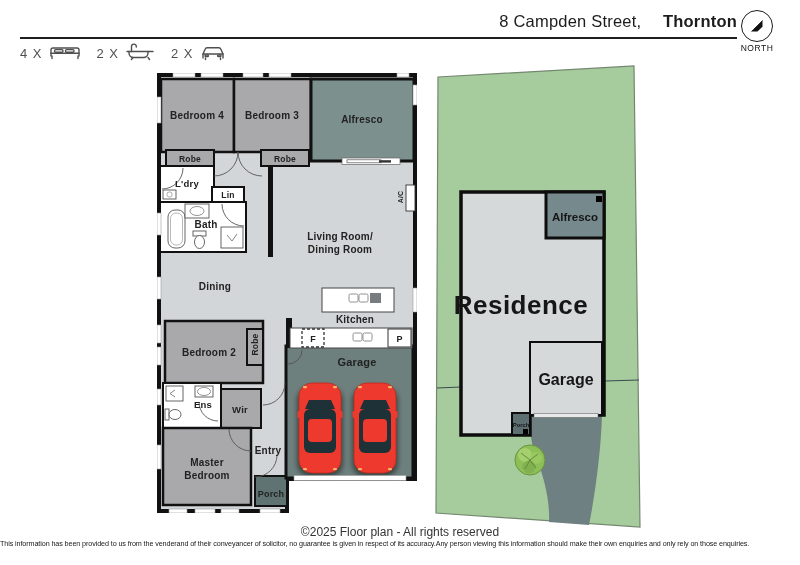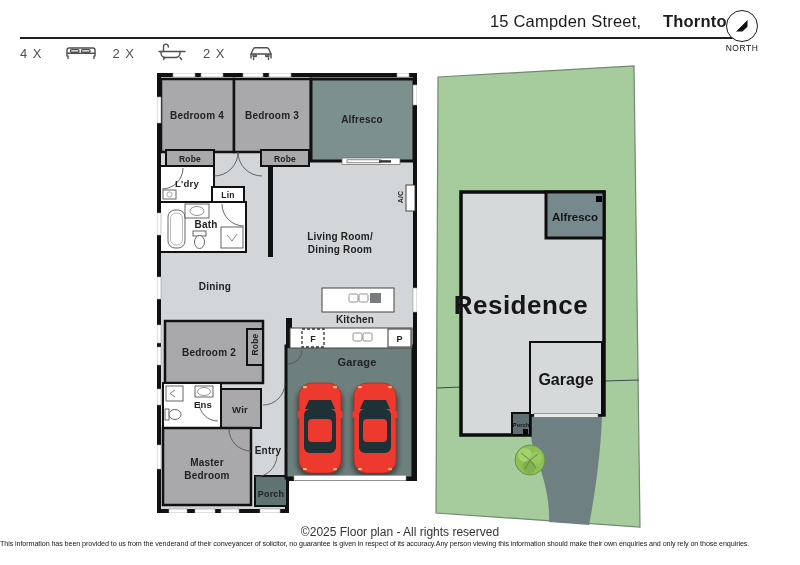--- a/index.html
+++ b/index.html
@@ -6,35 +6,35 @@
   body{
     width:800px;height:565px;position:relative;background:#ffffff;
     font-family:"Liberation Sans",sans-serif;overflow:hidden;color:#1c1c1c;
   }
   .abs{position:absolute;}
   
   .title{top:12px;right:63px;font-size:16.5px;letter-spacing:.2px;color:#1c1c1c;}
   .title b{font-weight:700;margin-left:17px;}
   .rule{left:20px;top:37px;width:717px;height:1.6px;background:#1f1f1f;}
   .stats{left:20px;top:42px;display:flex;align-items:center;gap:16px;height:22px;}
-  .stat{display:flex;align-items:center;gap:22px;color:#4f4f4f;font-size:13px;letter-spacing:1px;}
-  .north{right:34px;top:10px;width:48px;text-align:center;}
+  .stat{display:flex;align-items:center;gap:6px;color:#4f4f4f;font-size:13px;letter-spacing:1px;}
+  .north{right:19px;top:10px;width:48px;text-align:center;}
   .north .circ{width:30px;height:30px;border:1.6px solid #1c1c1c;border-radius:50%;margin:0 auto;display:flex;align-items:center;justify-content:center;background:#fff;}
   .north .lbl{font-size:8.5px;color:#111;margin-top:1px;letter-spacing:.5px;}
   
   .foot1{top:525px;left:0;width:100%;display:flex;justify-content:center;font-size:12px;color:#333;}
   .foot2{top:539px;left:0;width:100%;display:flex;justify-content:flex-start;}
   .foot2 span{font-size:7.2px;letter-spacing:-0.1px;white-space:nowrap;color:#181818;}
   svg text{font-family:"Liberation Sans",sans-serif;}
 </style>
 </head>
 <body>
 
 <div class="abs title">
-  <span>15 Campden Street, </span><b>Thornton</b>
+  <span>8 Campden Street, </span><b>Thornton</b>
 </div>
 <div class="abs rule"></div>
 
 <div class="abs stats">
   <div class="stat">
     <span>4 X</span>
     <span>
       <svg width="32" height="19" viewBox="0 0 32 19" fill="none" stroke="#4f4f4f" stroke-width="1.4" stroke-linecap="round" stroke-linejoin="round">
         <path d="M2,14 V8 a2,2 0 0 1 2,-2 h24 a2,2 0 0 1 2,2 v6"></path>
         <path d="M2,11.2 h28"></path>

